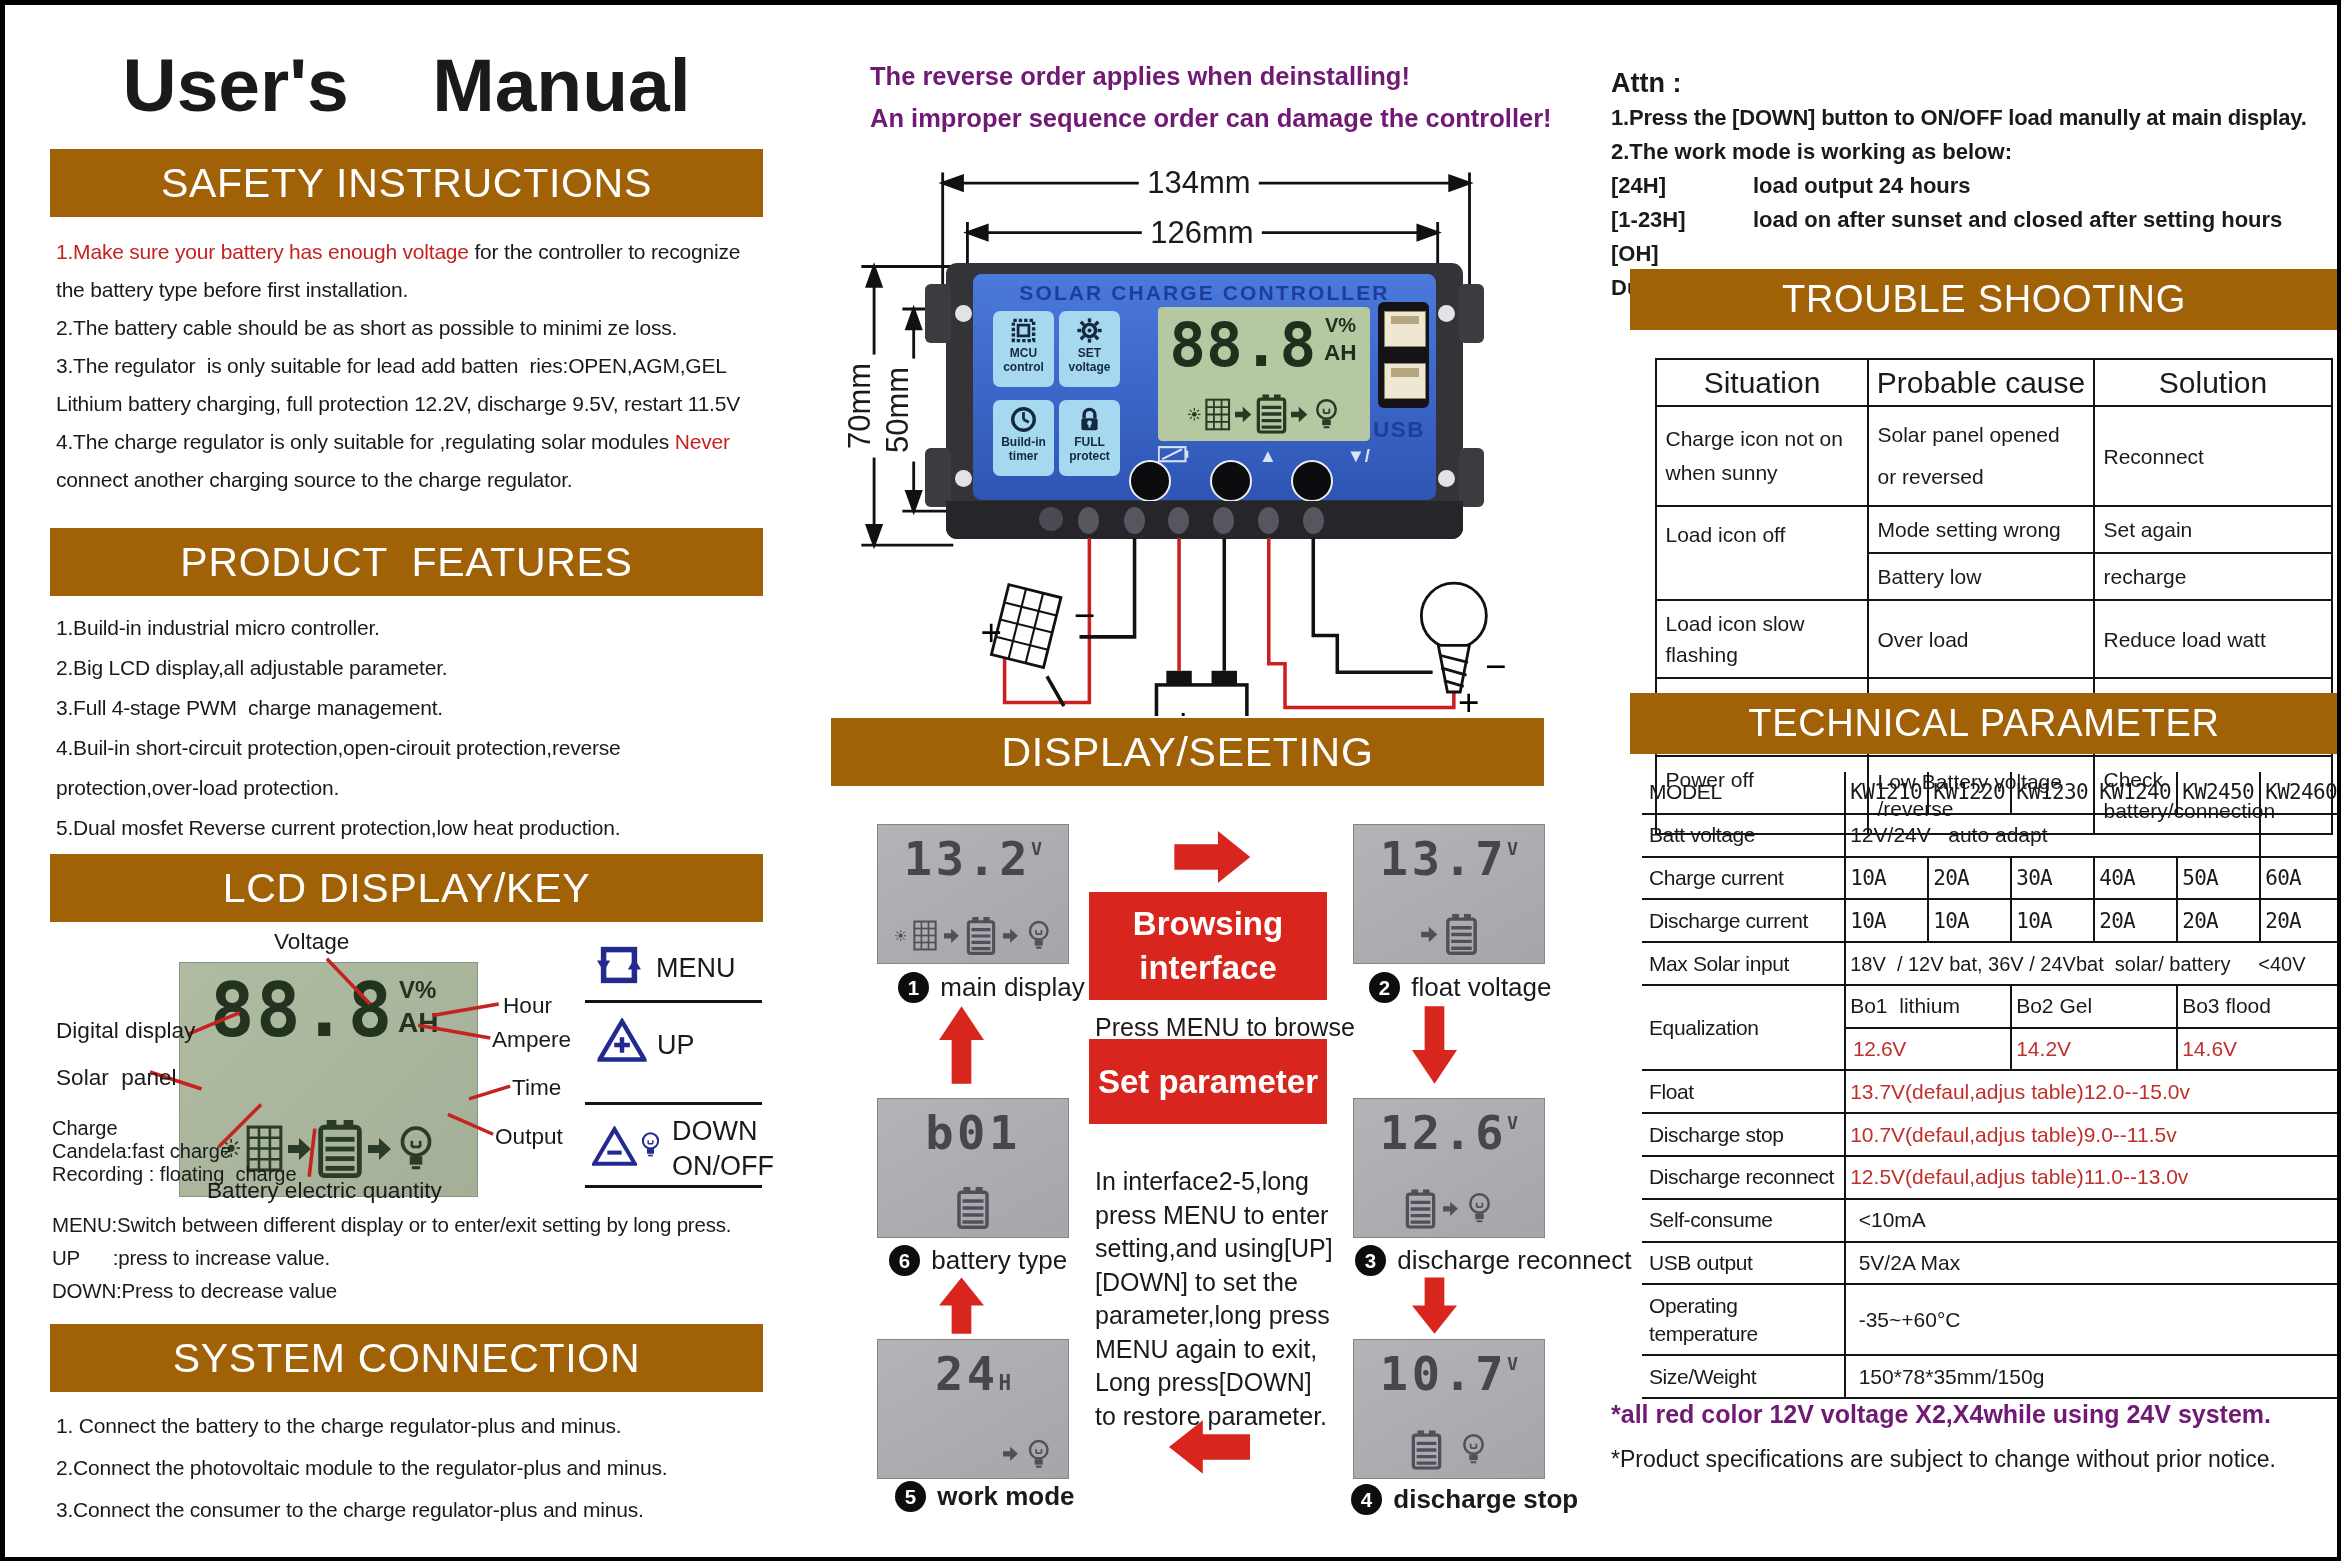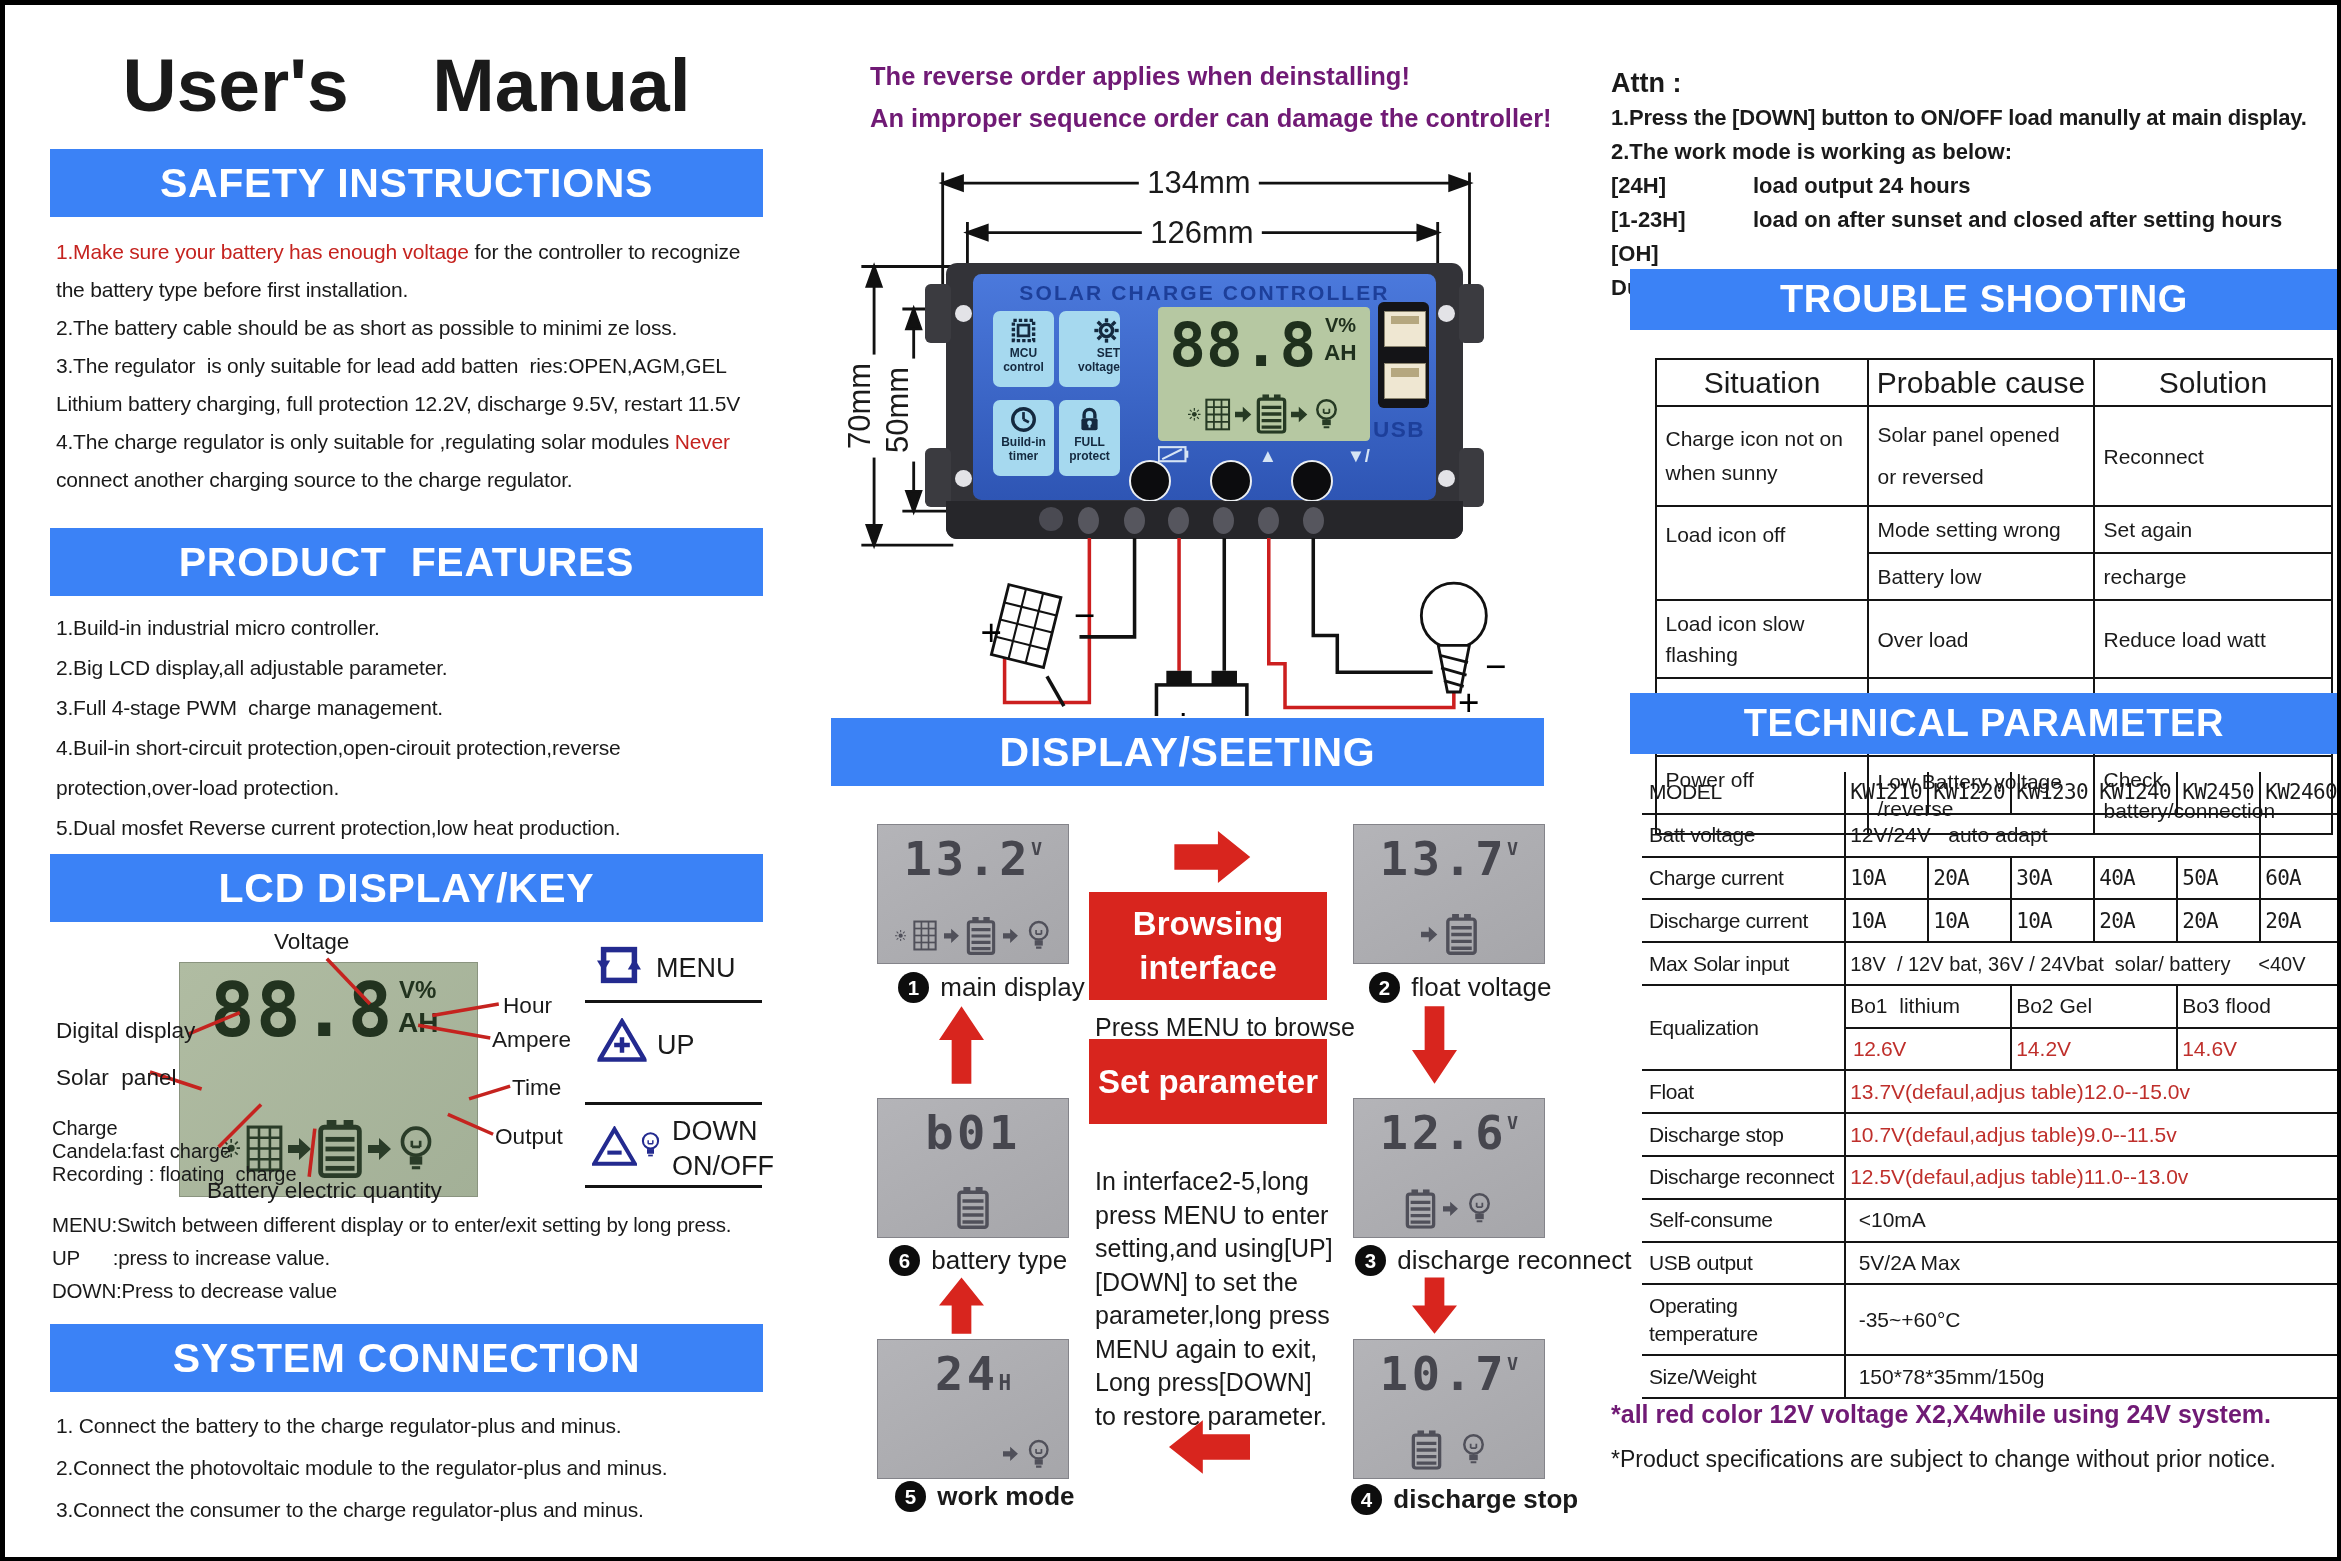--- a/index.html
+++ b/index.html
@@ -1,19 +1,19 @@
 <!DOCTYPE html>
 <html style="font-size:11.3px"><head>
 <meta charset="utf-8">
 <style>
   html,body{margin:0;padding:0;background:#666;}
   .page{position:relative;width:2342px;height:1562px;background:#fff;border:5.7px solid #000;
         box-sizing:border-box;overflow:hidden;font-family:"Liberation Sans",sans-serif;color:#1a1a1a;}
   .abs{position:absolute;}
-  .bar{position:absolute;background:#3b82f6;color:#fff;font-weight:bold;text-align:center;
+  .bar{position:absolute;background:#a16207;color:#fff;font-weight:normal;text-align:center;
        font-size:41px;line-height:68px;height:68px;white-space:pre;letter-spacing:0.7px;}
   .bar-sm{font-size:38px;line-height:61px;height:61px;}
   .t30{font-size:21px;line-height:38px;letter-spacing:-0.2px;white-space:pre;}
   .red{color:#c5231f;}
   .boldred{color:#701a75;font-weight:bold;}
   .seg{font-family:"DejaVu Sans Mono",monospace;font-weight:bold;}
   .screen{position:absolute;width:190px;height:138px;background:linear-gradient(150deg,#b4b4b8,#a6a6aa);
           border:1.4px solid #84848a;color:#46464e;}
   .scr-val{position:absolute;top:5.7px;left:0;width:100%;text-align:center;font-size:47px;letter-spacing:3.5px;}
   .scr-unit{font-size:18.4px;vertical-align:20px;letter-spacing:0;}
@@ -294,21 +294,21 @@
     <div class="abs" style="left:27px;top:11.3px;width:463px;height:226px;border-radius:8.5px;background:linear-gradient(180deg,#4b79dc,#2e55b4);">
       <div class="abs" style="left:0;top:7px;width:100%;text-align:center;font-size:21px;font-weight:bold;color:#1d3f9a;letter-spacing:2.1px;">SOLAR CHARGE CONTROLLER</div>
 
       <div class="tile" style="left:20px;top:37px;">
         <svg width="27" height="27" style="margin-top:5.7px;" viewBox="0 0 38 38">
             <use href="#s-mcu"></use>
           </svg>
         <div class="tl">MCU</div>
         <div class="tl">control</div>
       </div>
-      <div class="tile" style="left:86px;top:37px;text-align:right;">
+      <div class="tile" style="left:86px;top:37px;">
         <svg width="27" height="27" style="margin-top:5.7px;" viewBox="0 0 38 38">
             <use href="#s-gear"></use>
           </svg>
         <div class="tl">SET</div>
         <div class="tl">voltage</div>
       </div>
       <div class="tile" style="left:20px;top:126px;">
         <svg width="27" height="27" style="margin-top:5.7px;" viewBox="0 0 38 38">
             <use href="#s-clock"></use>
           </svg>

